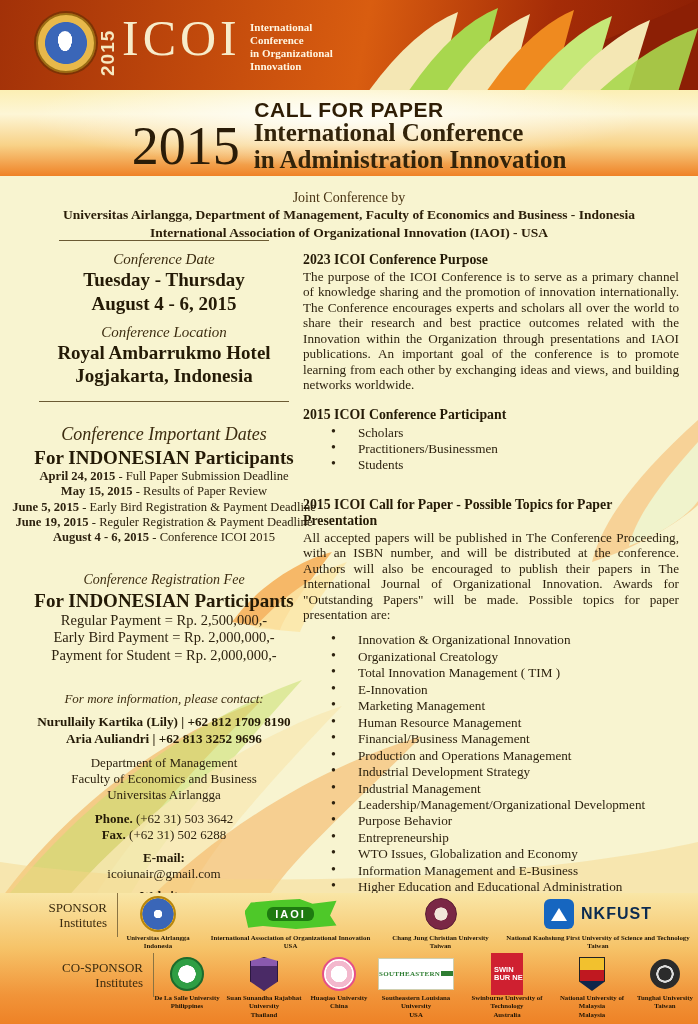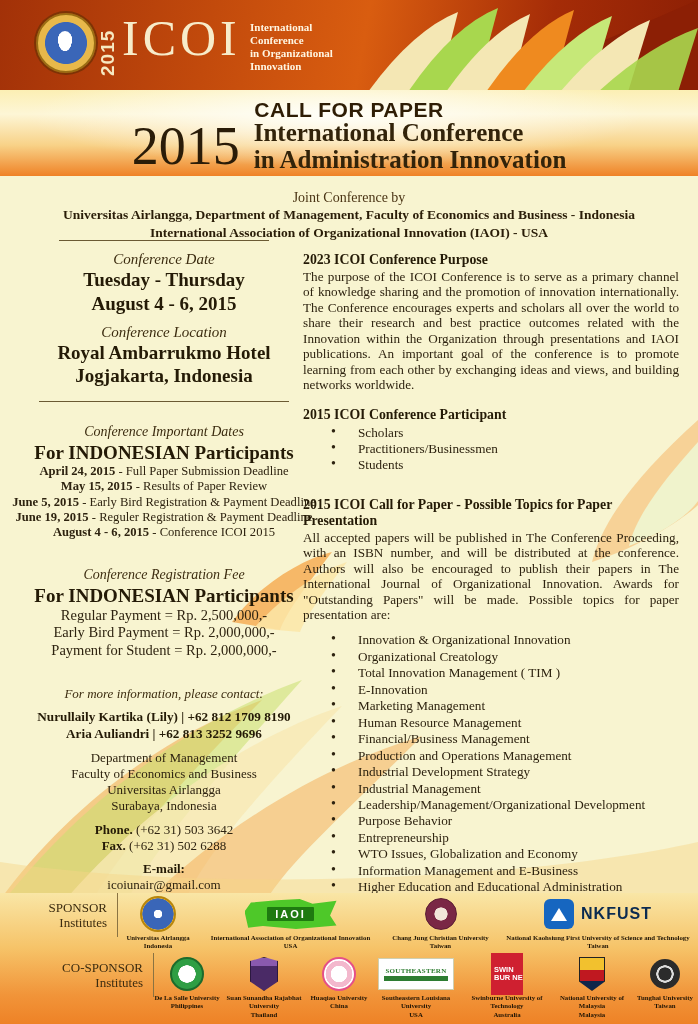--- a/index.html
+++ b/index.html
@@ -69,38 +69,38 @@
   .f-logos{display:flex;flex:1;justify-content:space-around;align-items:flex-start;padding-top:4px;}
   .f-cell{display:flex;flex-direction:column;align-items:center;}
   .f-cap{margin-top:3px;font-size:6.8px;font-weight:bold;line-height:1.25;text-align:center;color:#201505;}
   .logo-box{height:34px;display:flex;align-items:center;justify-content:center;}
   
   .ua-logo{width:32px;height:32px;border-radius:50%;border:2px solid #b8860b;
            background:radial-gradient(circle,#ffffff 0 18%,#3a66b8 20% 68%,#e8b84a 70% 100%);}
   .iaoi-map{width:92px;height:30px;background:#4ec829;display:flex;align-items:center;justify-content:center;
             clip-path:polygon(0 42%,7% 12%,35% 4%,60% 0,74% 16%,100% 6%,93% 55%,100% 88%,56% 100%,20% 90%,4% 96%);}
   .iaoi-inner{background:#1e7a10;color:#fff;font-family:"Liberation Sans",sans-serif;font-weight:bold;
-              font-size:11px;letter-spacing:2px;padding:1px 8px;border-radius:1px;}
+              font-size:11px;letter-spacing:2px;padding:1px 8px;border-radius:6px;}
   .cjcu-logo{width:30px;height:30px;border-radius:50%;
              background:radial-gradient(circle,#f2e6da 0 30%,#7a2745 32% 100%);border:1px solid #5a1c33;}
   .nkfust{display:flex;align-items:center;gap:7px;}
   .nkfust-icon{width:30px;height:30px;border-radius:6px;background:#1666c0;position:relative;}
   .nkfust-icon::after{content:"";position:absolute;left:7px;top:9px;width:0;height:0;
             border-left:8px solid transparent;border-right:8px solid transparent;border-bottom:13px solid #fff;}
   .nkfust-text{font-family:"Liberation Sans",sans-serif;font-weight:bold;font-size:16px;
                letter-spacing:1px;color:#0a2a50;}
   
   .dlsu-logo{width:30px;height:30px;border-radius:50%;border:2px solid #1d6b2c;
              background:radial-gradient(circle,#ffffff 0 40%,#2f9e44 42% 100%);}
   .ssru-logo{width:26px;height:32px;background:linear-gradient(180deg,#8a5aae 0 25%,#4a2a66 25% 100%);
              clip-path:polygon(50% 0,100% 12%,100% 72%,50% 100%,0 72%,0 12%);border:1px solid #2c1840;}
   .hqu-logo{width:30px;height:30px;border-radius:50%;border:2px solid #e55087;
             background:radial-gradient(circle,#ffffff 0 38%,#f3b8cd 40% 62%,#ffffff 64% 100%);}
   .selu-box{width:74px;height:30px;background:#fff;border:1px solid #cfcfb0;display:flex;
-            flex-direction:column;align-items:center;justify-content:center;gap:1px;}
+            align-items:center;justify-content:center;gap:1px;}
   .selu-name{font-family:"Liberation Serif",serif;font-weight:bold;font-size:7px;letter-spacing:.3px;color:#2e7d32;}
   .selu-bar{width:64px;height:5px;background:#2e7d32;}
   .swin-box{width:32px;height:42px;background:#cf2030;color:#fff;display:flex;align-items:center;
             font-family:"Liberation Sans",sans-serif;font-weight:bold;font-size:7.5px;line-height:1.05;
             padding-left:3px;box-sizing:border-box;}
   .ukm-logo{width:24px;height:32px;border:1px solid #222;
             background:linear-gradient(180deg,#f2c12e 0 38%,#c01820 38% 72%,#10264a 72% 100%);
             clip-path:polygon(0 0,100% 0,100% 72%,50% 100%,0 72%);}
   .thu-logo{width:30px;height:30px;border-radius:50%;
             background:radial-gradient(circle,#2b2b2b 0 30%,#dddddd 32% 40%,#2b2b2b 42% 100%);}
@@ -167,21 +167,21 @@
   <div class="left-col">
     <hr class="rule" style="width:210px;margin-top:8px;margin-bottom:10px;">
     <div class="lbl">Conference Date</div>
     <div class="big">Tuesday - Thursday</div>
     <div class="big">August 4 - 6, 2015</div>
     <div class="lbl" style="margin-top:8px;">Conference Location</div>
     <div class="big">Royal Ambarrukmo Hotel</div>
     <div class="big">Jogjakarta, Indonesia</div>
     <hr class="rule" style="width:250px;margin-top:13px;">
 
-    <div class="lbl" style="margin-top:22px;font-size:14px;">Conference Important Dates</div>
+    <div class="lbl" style="margin-top:22px;font-size:18px;">Conference Important Dates</div>
     <div class="dates-heading">For INDONESIAN Participants</div>
     <div>
 
         <div class="date-line"><b>April 24, 2015</b><span> - Full Paper Submission Deadline</span></div>
 
         <div class="date-line"><b>May 15, 2015</b><span> - Results of Paper Review</span></div>
 
         <div class="date-line"><b>June 5, 2015</b><span> - Early Bird Registration &amp; Payment Deadline</span></div>
 
         <div class="date-line"><b>June 19, 2015</b><span> - Reguler Registration &amp; Payment Deadline</span></div>
@@ -202,21 +202,20 @@
     <div style="margin-top:6px;">
 
     <div class="contact-line">Nurullaily Kartika (Lily)  |  +62 812 1709 8190</div>
         <div class="contact-line">Aria Auliandri  |  +62 813 3252 9696</div>
       </div>
     <div style="margin-top:8px;">
 
     <div class="addr-line">Department of Management</div>
         <div class="addr-line">Faculty of Economics and Business</div>
         <div class="addr-line">Universitas Airlangga</div>
-        <div class="addr-line">Surabaya, Indonesia</div>
       </div>
     <div class="pf-line" style="margin-top:8px;">
       <b>Phone.</b>
       <span>(+62 31) 503 3642</span>
     </div>
     <div class="pf-line">
       <b>Fax.</b>
       <span>(+62 31) 502 6288</span>
     </div>
     <div class="mini-label" style="margin-top:7px;">E-mail:</div>

